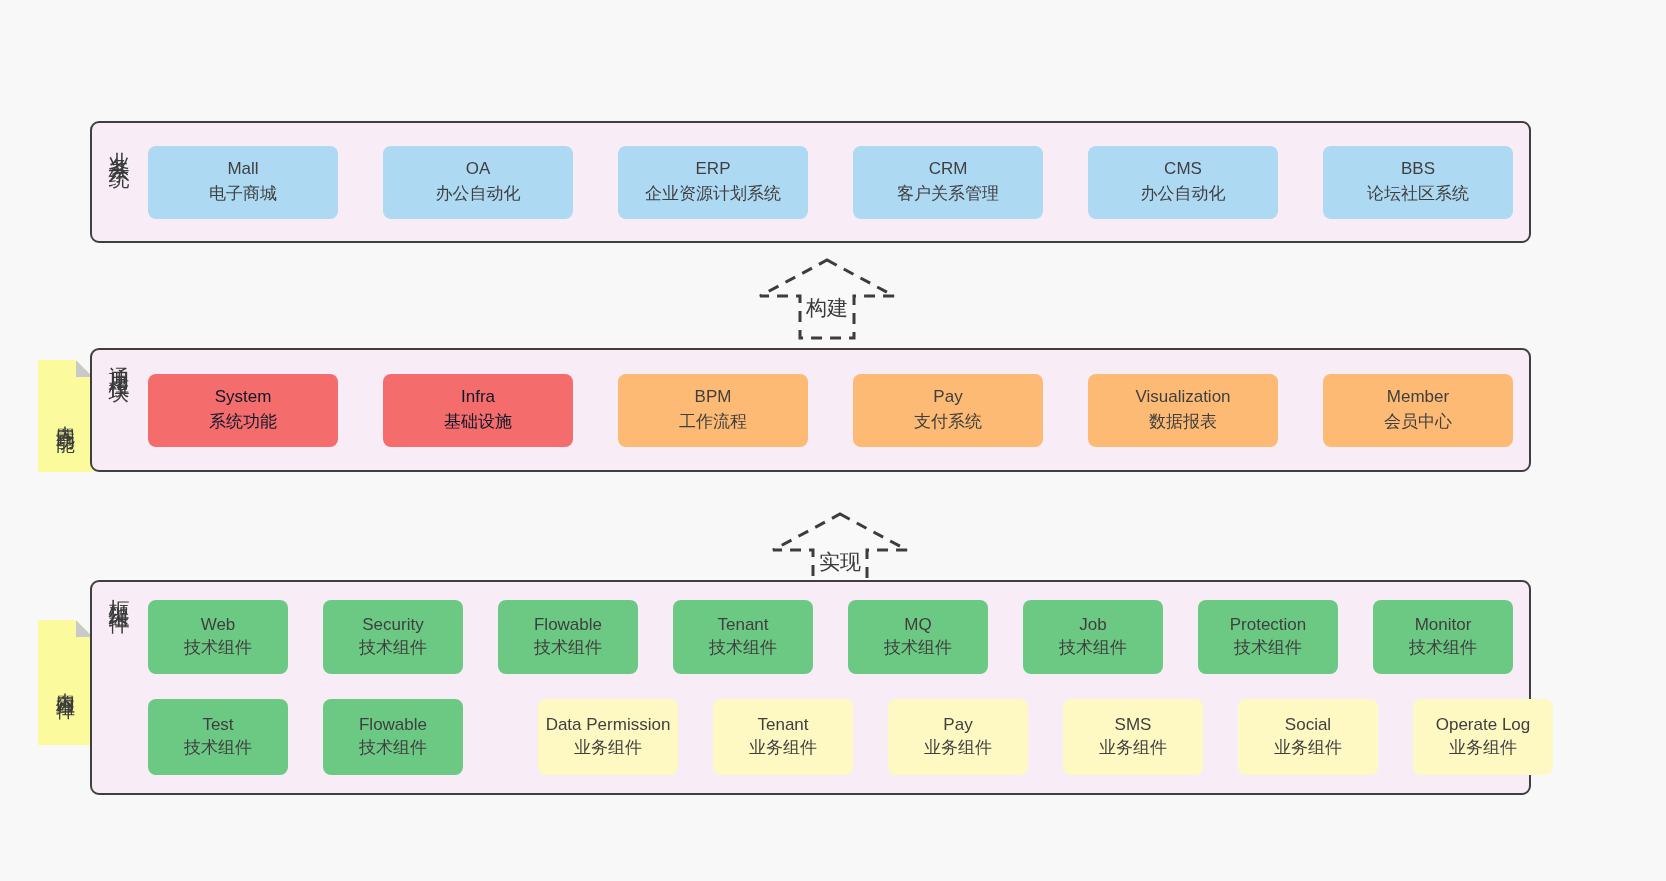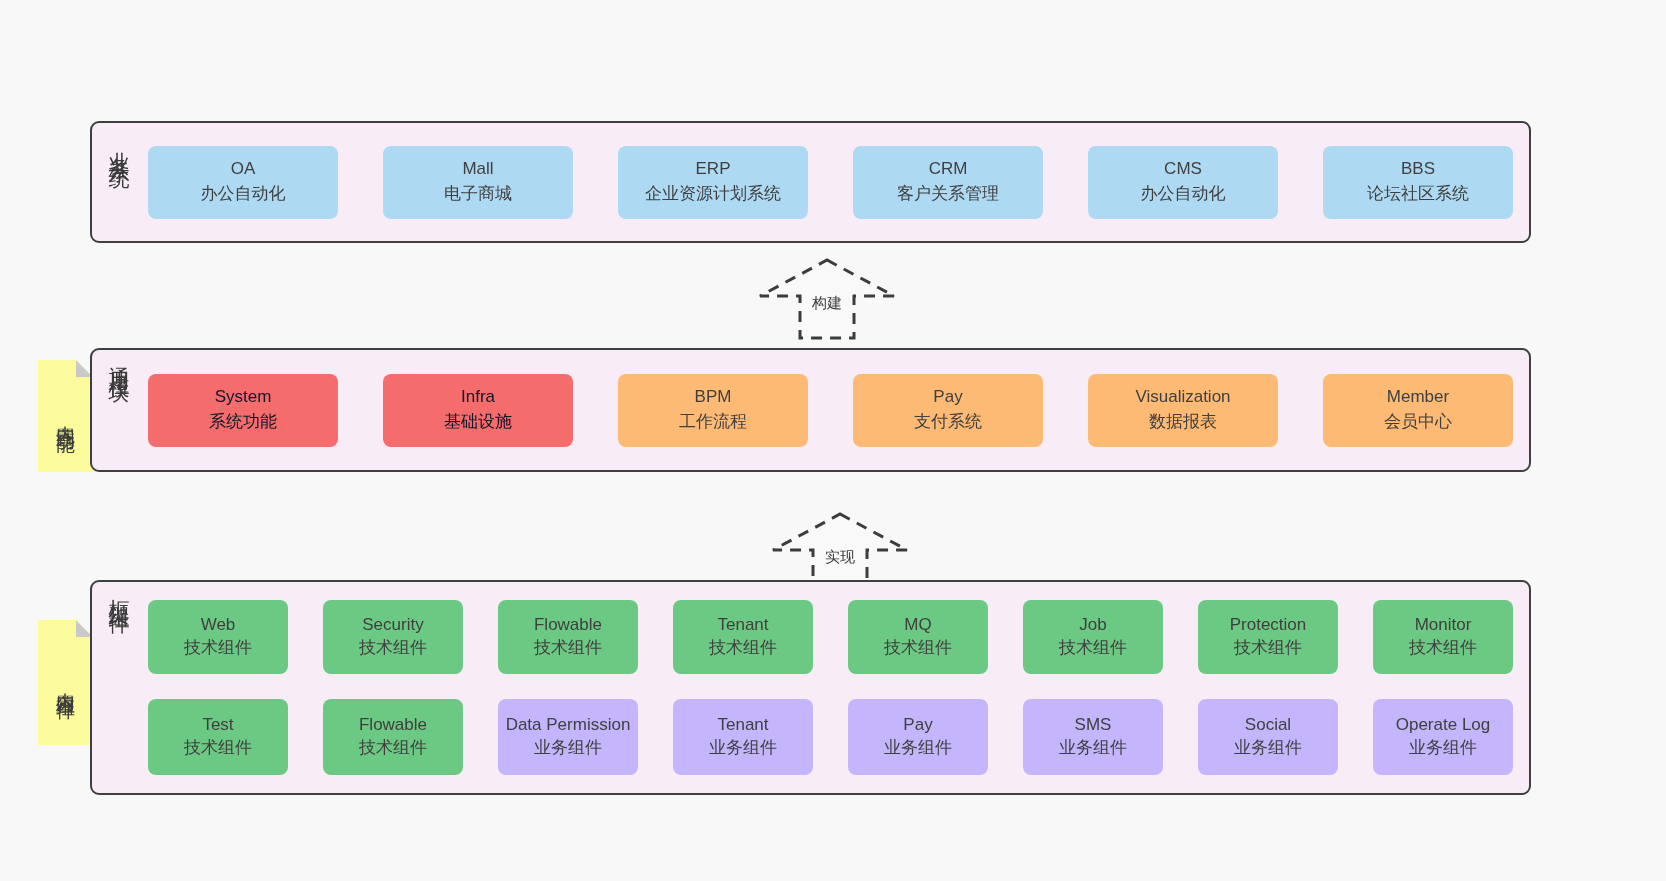--- a/index.html
+++ b/index.html
@@ -51,21 +51,21 @@
     align-items:center; justify-content:center;
     text-align:center;
     font-size:17px; line-height:1.45;
     color:#3f3f3f;
   }
   .boxes-grid .box { width:140px; height:100%; line-height:1.35; }
   .box.blue  { background:#aed9f3; }
   .box.red   { background:#f56c6c; color:#0f172a; }
   .box.pink  { background:#fdba74; }
   .box.green { background:#6cc983; }
-  .box.lightgreen { background:#c4b5fd; }
+  .box.lightgreen { background:#fef9c3;margin-left:40px; }
 
   .sticky-tab {
     position:absolute;
     width:55px;
     background:#fbfa9c;
     z-index:-1;
     display:flex; align-items:center; justify-content:center;
     clip-path:polygon(0 0, calc(100% - 17px) 0, 100% 17px, 100% 100%, 0 100%);
   }
   .tab2 { left:38px; top:360px; height:112px; }
@@ -87,37 +87,37 @@
     width:140px; height:84px;
   }
   .arrow1 { left:757px; top:257px; }
   .arrow2 { left:770px; top:511px; }
   .up-arrow svg { display:block; width:100%; height:100%; }
   .arrow-label {
     position:absolute; left:50%; top:37px;
     transform:translateX(-50%);
     background:#f9f9f9;
     padding:0 3px;
-    font-size:15px; color:#3a3a3a;
+    font-size:21px; color:#3a3a3a;
     white-space:nowrap;
   }
 </style>
 </head>
 <body>
 
 <section class="tier tier1">
   <div class="tier-label">业务系统</div>
   <div class="boxes-row">
       <div class="box blue">
+        <div>Mall</div>
+        <div>电子商城</div>
+      </div>
+      <div class="box blue">
         <div>OA</div>
         <div>办公自动化</div>
-      </div>
-      <div class="box blue">
-        <div>Mall</div>
-        <div>电子商城</div>
       </div>
       <div class="box blue">
         <div>ERP</div>
         <div>企业资源计划系统</div>
       </div>
       <div class="box blue">
         <div>CRM</div>
         <div>客户关系管理</div>
       </div>
       <div class="box blue">

